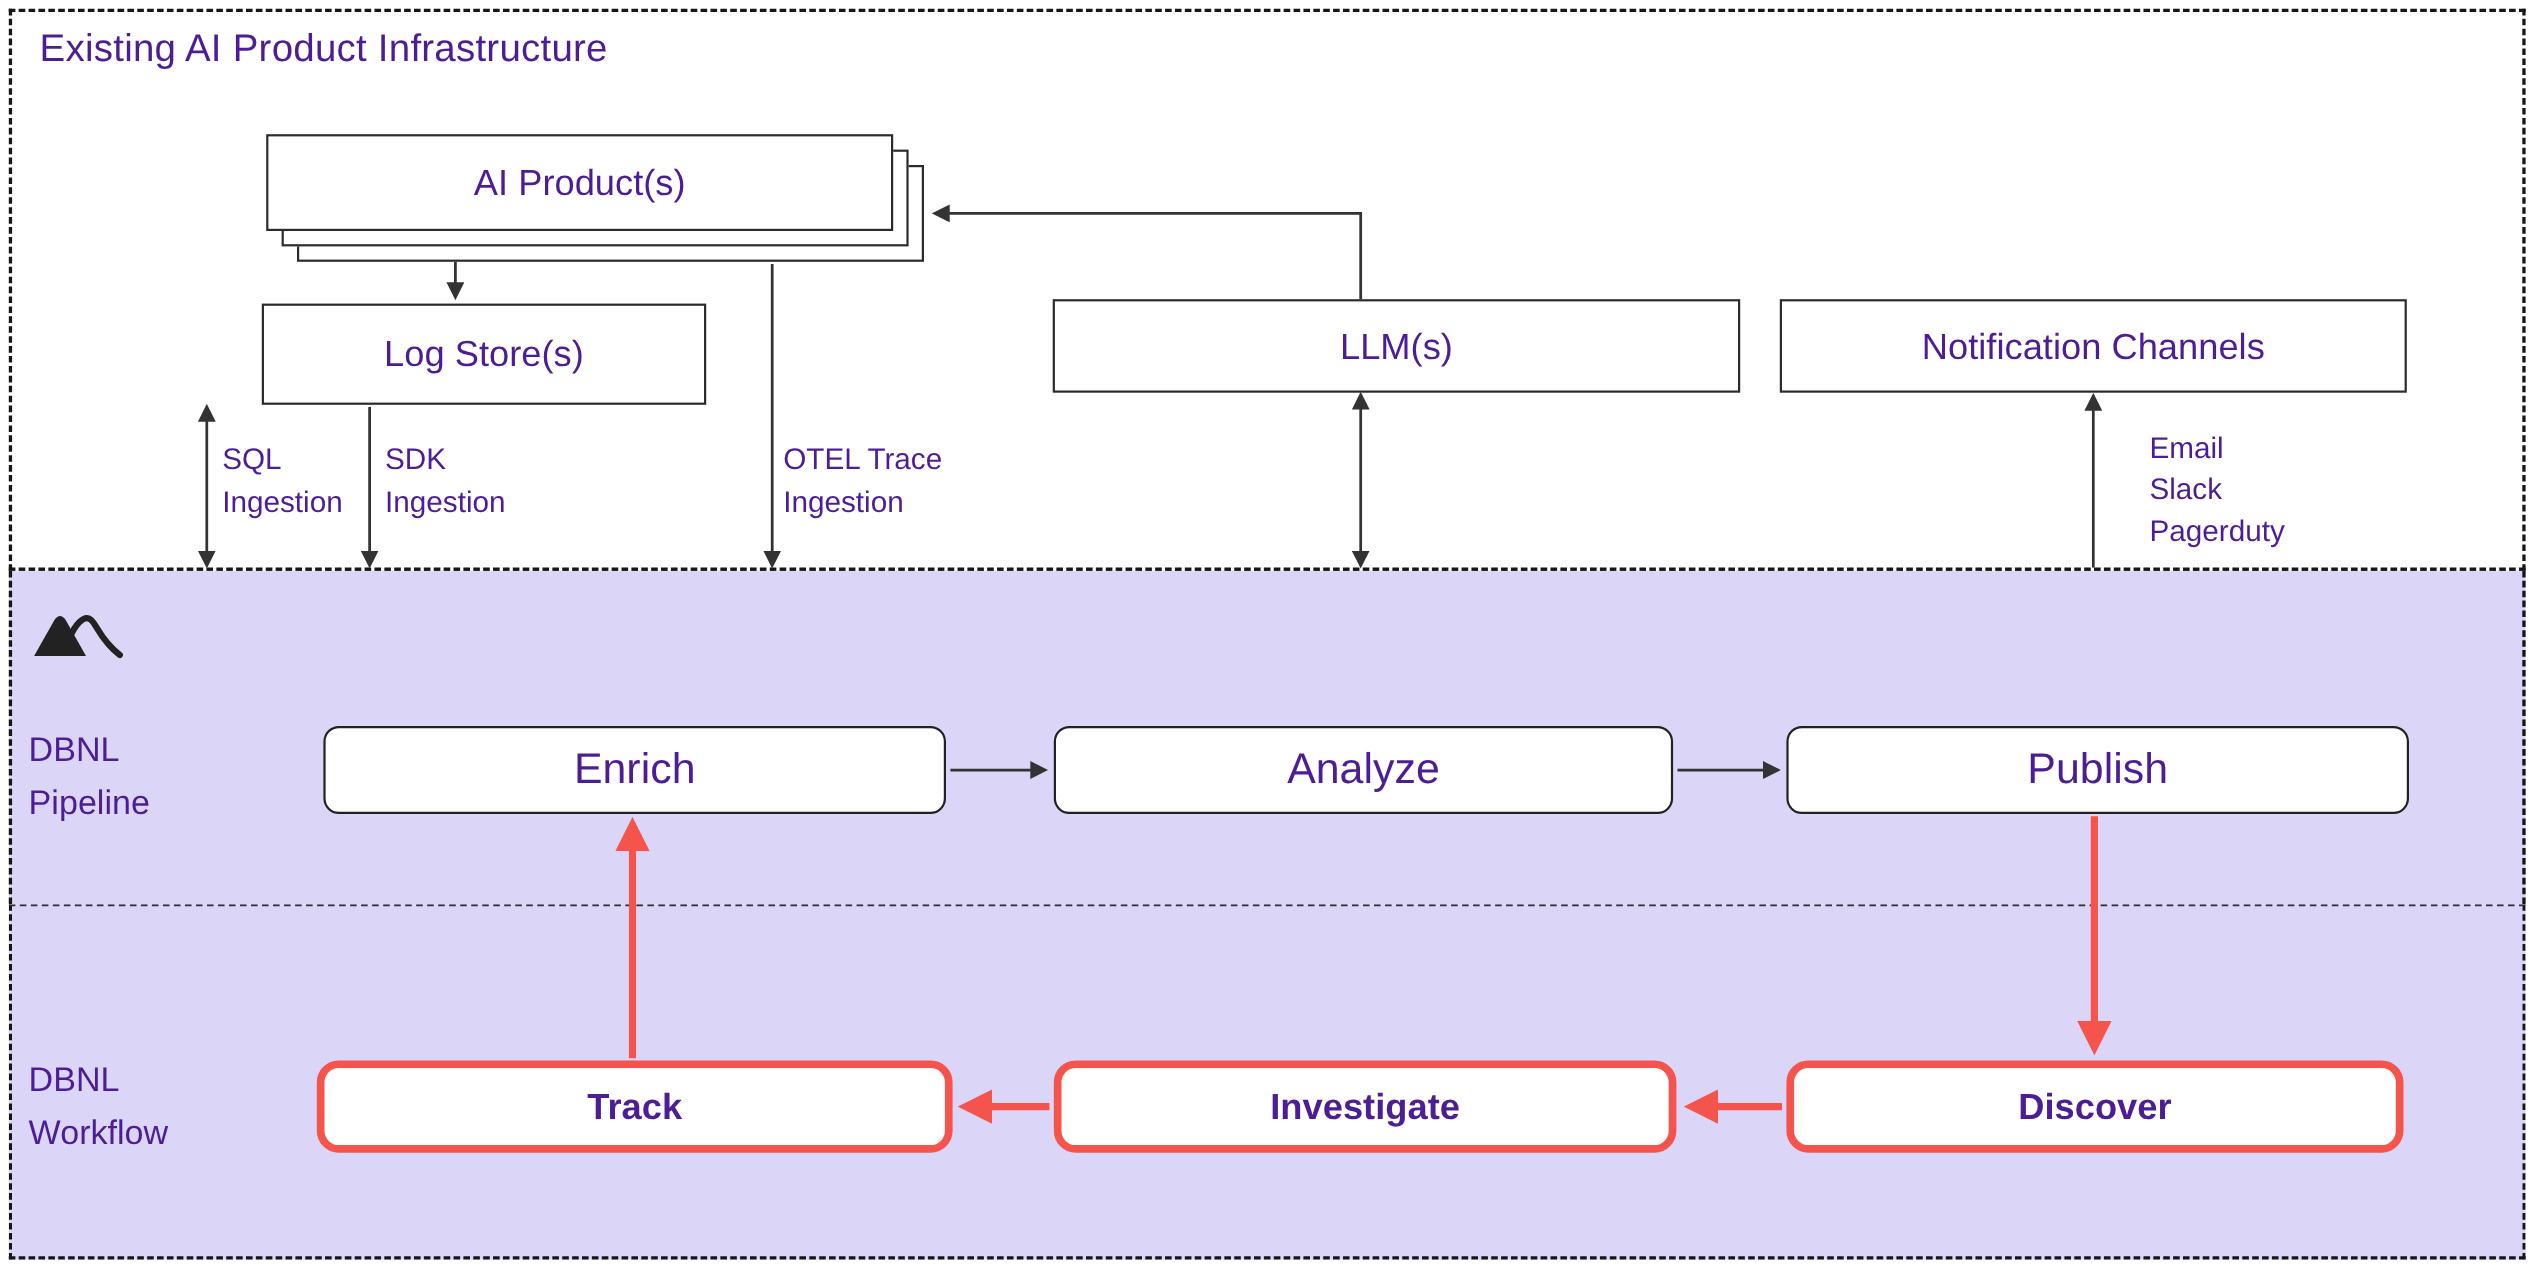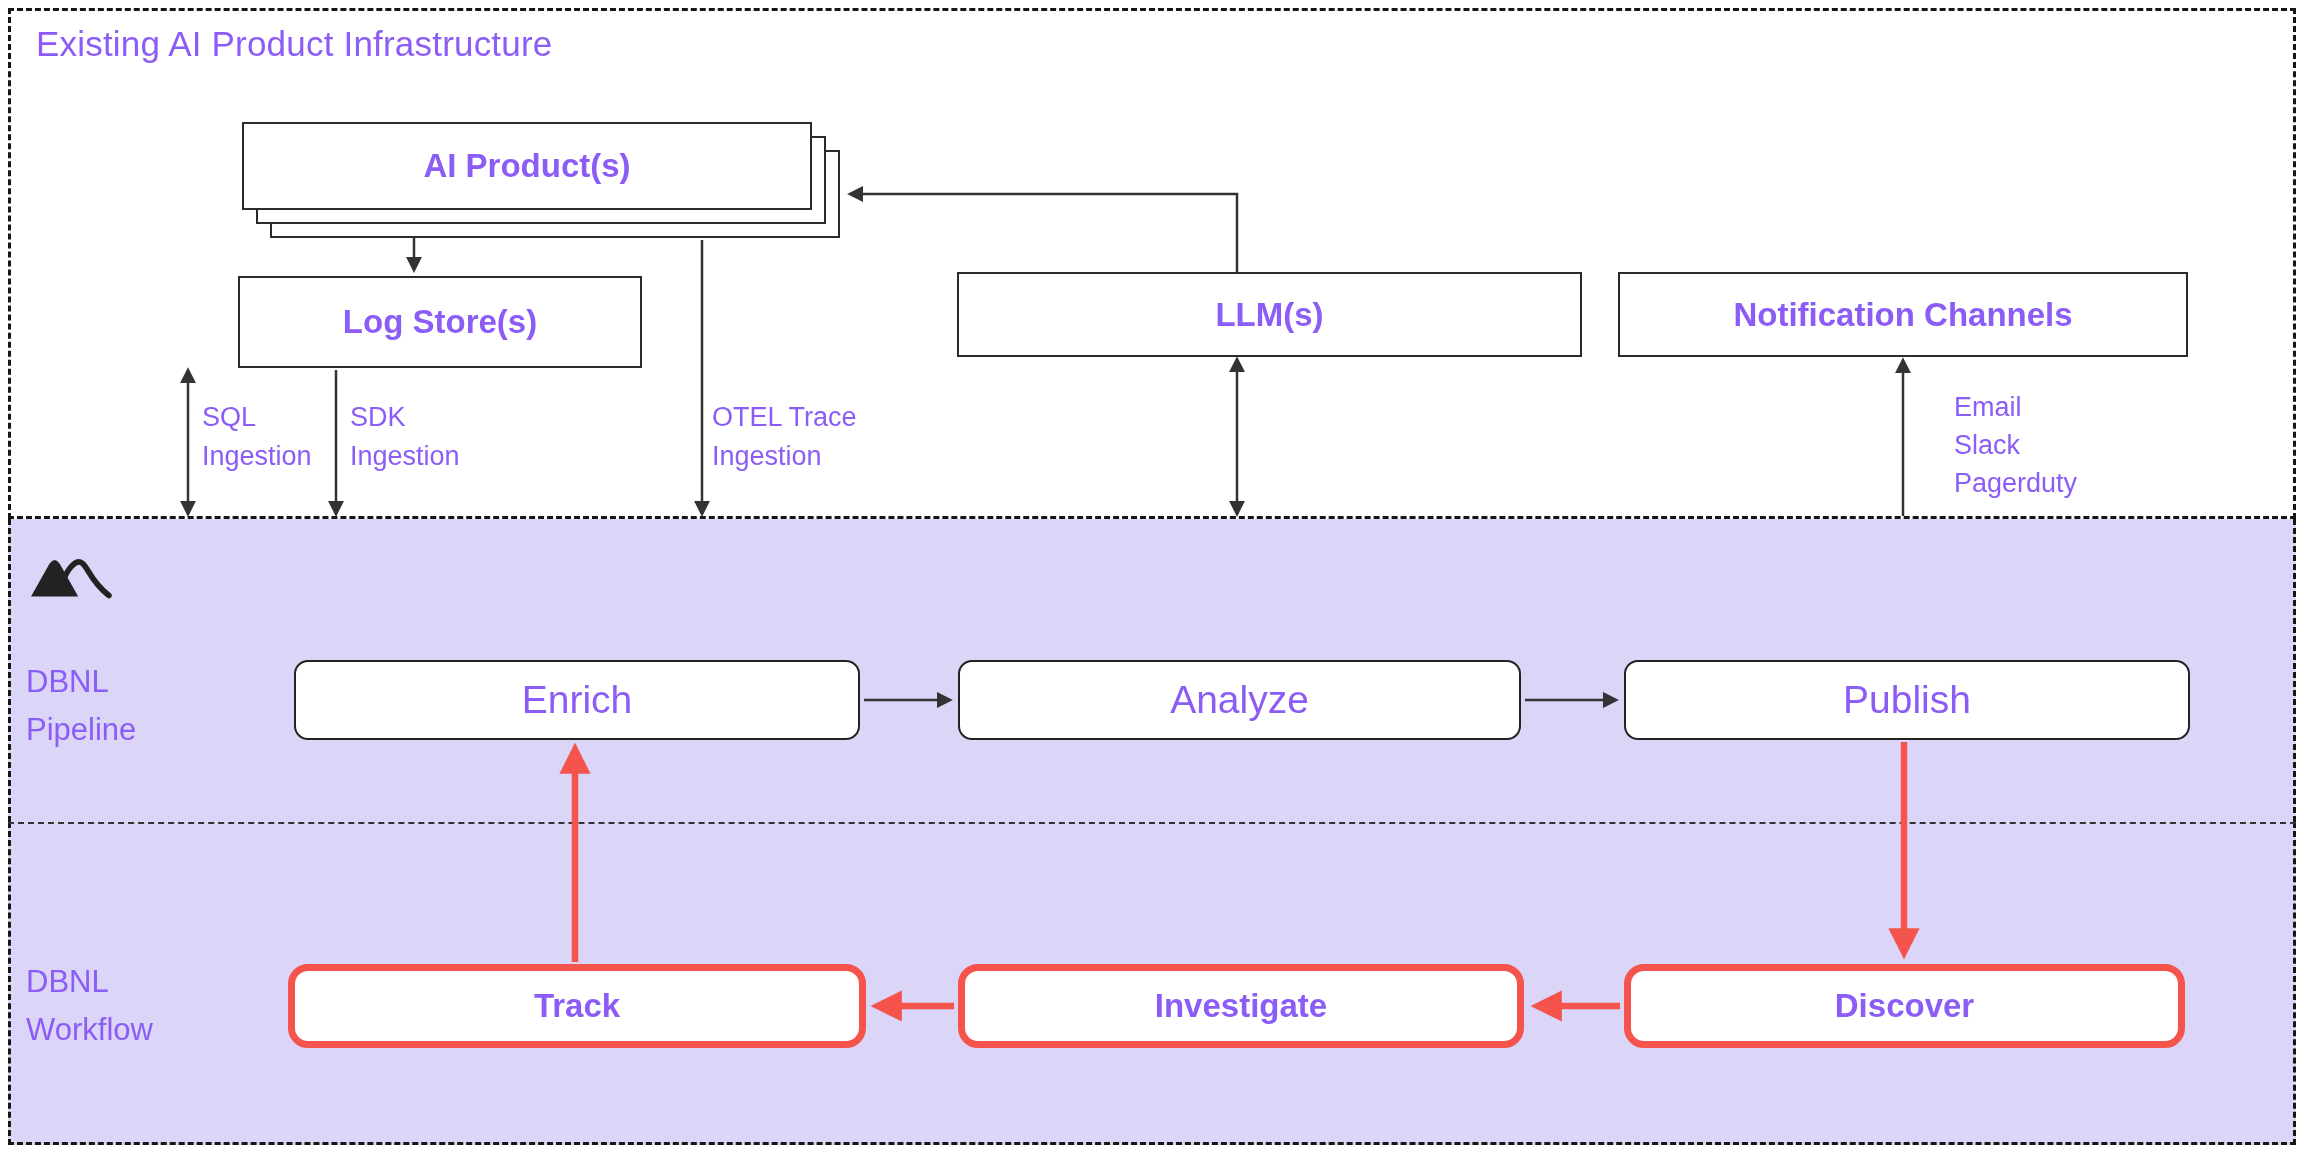--- a/index.html
+++ b/index.html
@@ -1,32 +1,32 @@
 <!DOCTYPE html>
 <html><head>
 <meta charset="utf-8">
 <style>
   html,body{margin:0;padding:0;background:#ffffff;}
   #canvas{
     position:relative;width:2304px;height:1153px;background:#ffffff;overflow:hidden;
-    font-family:"Liberation Sans","DejaVu Sans",sans-serif;color:#8b5cf6;
+    font-family:"Liberation Sans","DejaVu Sans",sans-serif;color:#4c1d95;
   }
   .abs{position:absolute;box-sizing:border-box;}
   
   .section-top{left:8px;top:8px;width:2288px;height:511px;background:#ffffff;
     border:3px dashed #161616;}
   .section-pipeline{left:8px;top:519px;width:2288px;height:303px;background:#dbd5f7;
     border-left:3px dashed #161616;border-right:3px dashed #161616;}
   .section-workflow{left:8px;top:822px;width:2288px;height:323px;background:#dbd5f7;
     border-left:3px dashed #161616;border-right:3px dashed #161616;
     border-bottom:3px dashed #161616;border-top:2px dashed #333333;}
   .page-title{left:36px;top:24px;font-size:35px;letter-spacing:.2px;}
   
   .node{background:#ffffff;border:2.5px solid #2b2b2b;display:flex;align-items:center;
-    justify-content:center;font-size:33px;font-weight:bold;}
+    justify-content:center;font-size:33px;}
   .stack-layer{background:#ffffff;border:2.5px solid #2b2b2b;}
   .n-ai{left:242px;top:122px;width:570px;height:88px;z-index:3;}
   .n-ai-s2{left:256px;top:136px;width:570px;height:88px;z-index:2;}
   .n-ai-s3{left:270px;top:150px;width:570px;height:88px;z-index:1;}
   .n-log{left:238px;top:276px;width:404px;height:92px;}
   .n-llm{left:957px;top:272px;width:625px;height:85px;}
   .n-notif{left:1618px;top:272px;width:570px;height:85px;}
   
   .edge-label{font-size:27px;line-height:39px;}
   .el-sql{left:202px;top:398px;}

